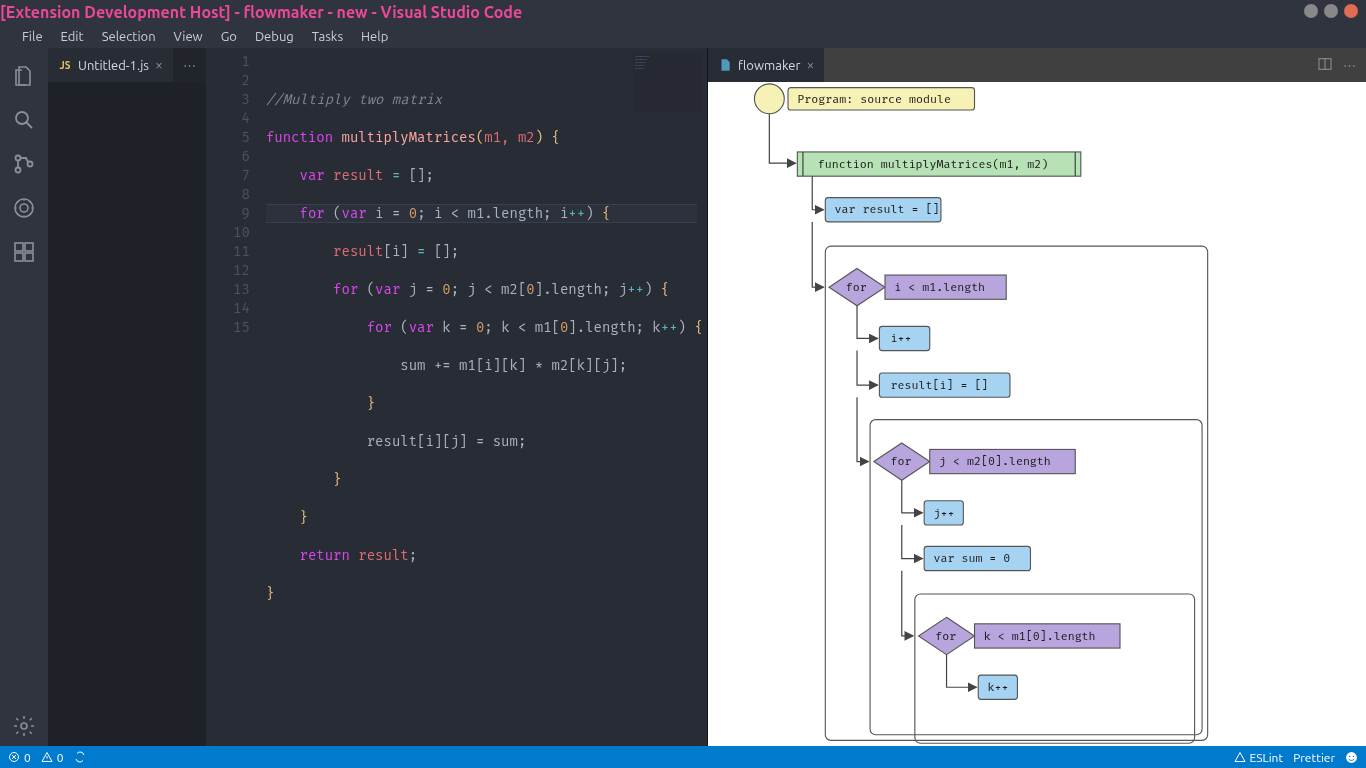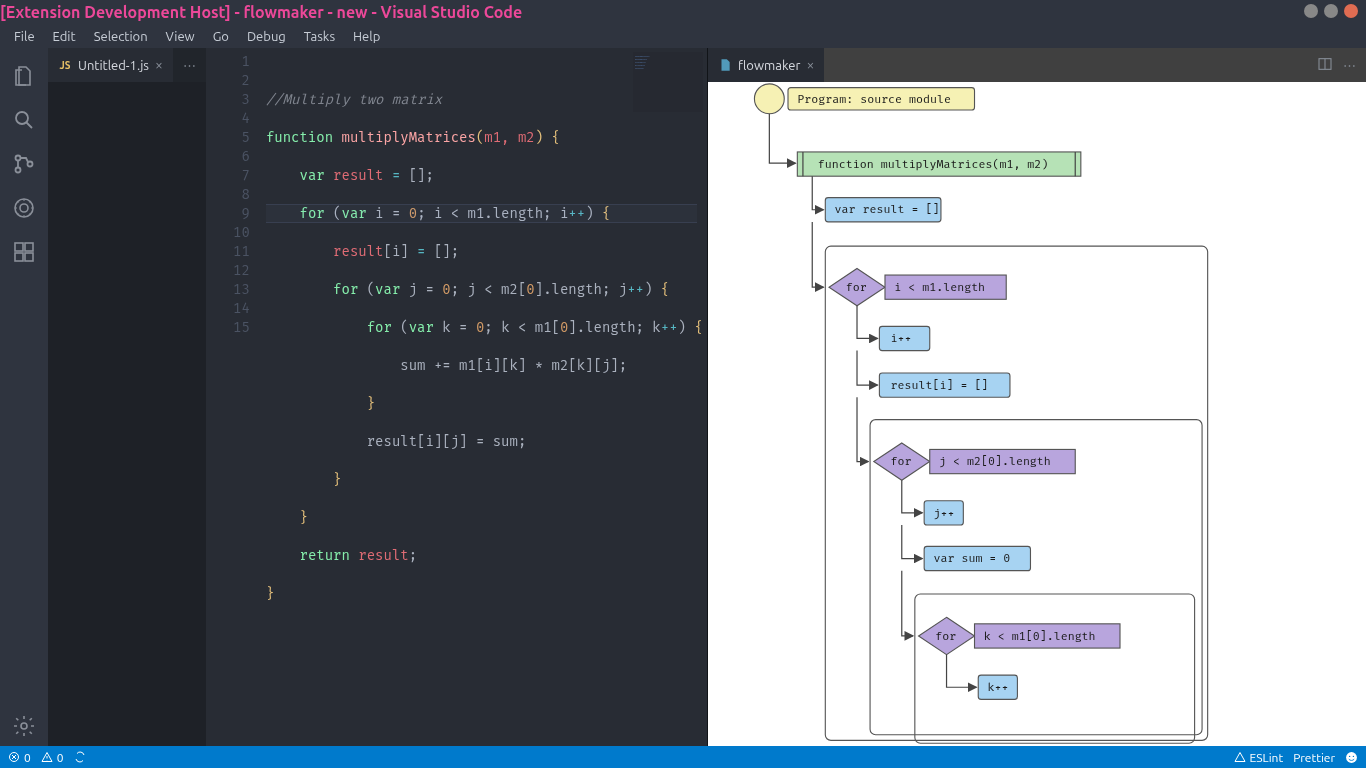--- a/index.html
+++ b/index.html
@@ -39,21 +39,21 @@
 }
 .win-min { background: #888; }
 .win-max { background: #888; }
 .win-close { background: #e06c52; }
 
 .menubar {
   height: 24px;
   background: #2f343f;
   display: flex;
   align-items: center;
-  padding: 0 6px;
+  padding: 0 14px;
   gap: 2px;
   font-size: 13px;
   color: #c7cdd6;
 }
 .menubar span { padding: 2px 8px; cursor: pointer; }
 
 .main {
   flex: 1;
   display: flex;
   min-height: 0;
@@ -159,21 +159,21 @@
   width:70px; height:60px;
   background: linear-gradient(#23262d,#23262d);
   opacity:.35;
   font-size:2px; line-height:3px;
   color:#5e88c7;
   overflow:hidden;
   padding:2px;
 }
 
 .tok-c   { color:#7f848e; font-style:italic; }  
-.tok-k   { color:#86efac; }  
+.tok-k   { color:#d946ef; }  
 .tok-fn  { color:#fca5a5; }  
 .tok-p   { color:#abb2bf; }  
 .tok-v   { color:#e06c75; }  
 .tok-n   { color:#d19a66; }  
 .tok-o   { color:#56b6c2; }  
 .tok-y   { color:#e5c07b; }  
 
 .flow-tabbar {
   height: 34px;
   background: #404040;

